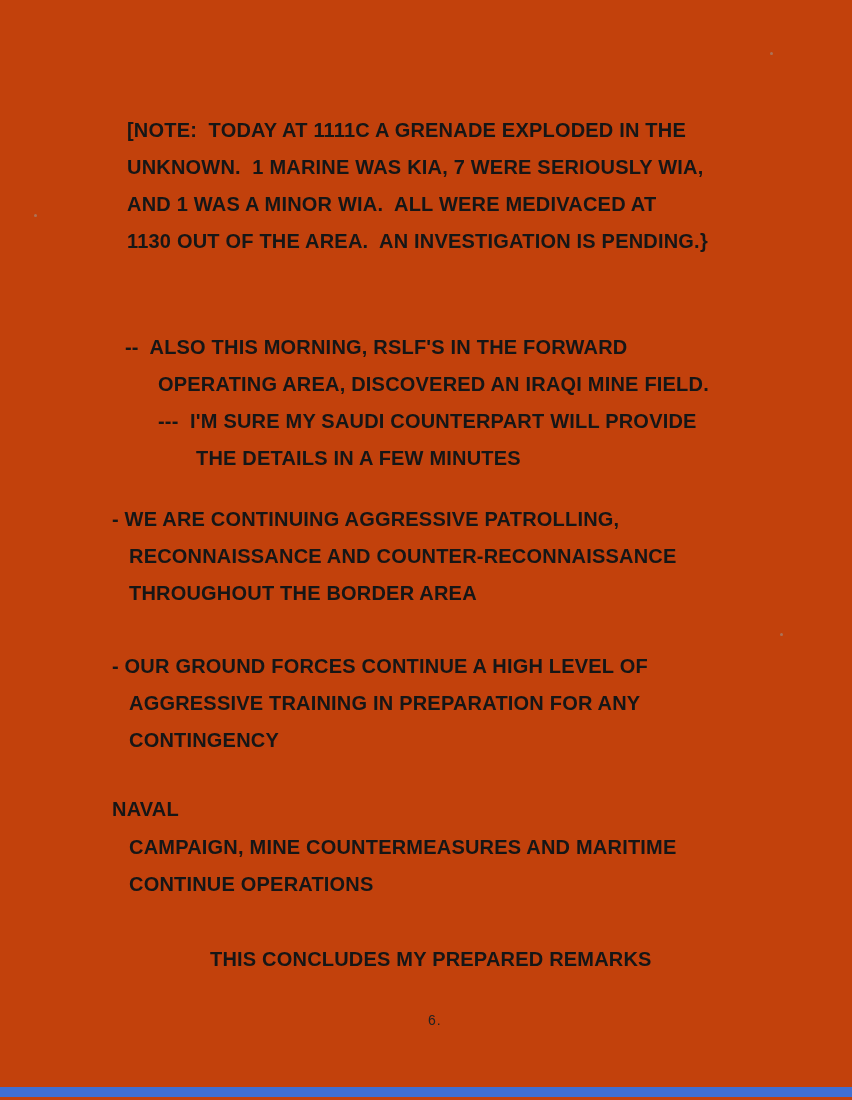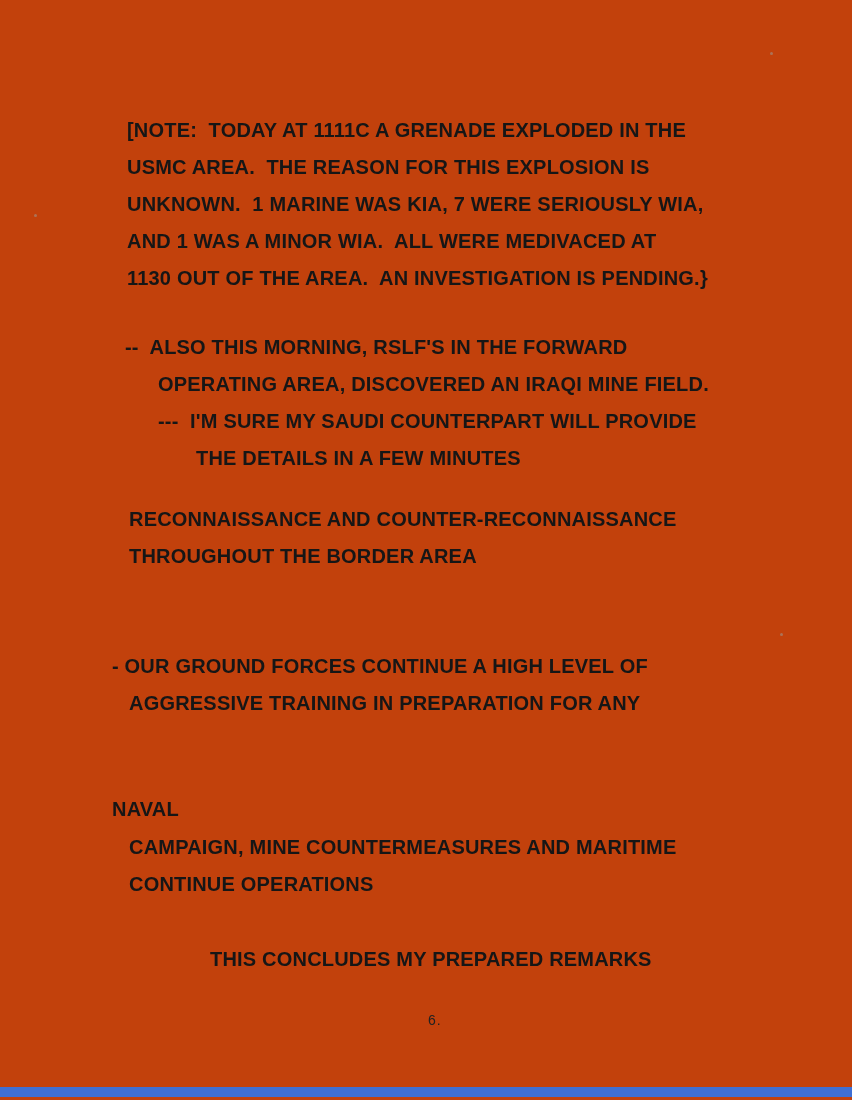--- a/index.html
+++ b/index.html
@@ -69,41 +69,42 @@
   .speck-2 { left: 34px;  top: 214px; width: 3px; height: 3px; }
   .speck-3 { left: 780px; top: 633px; width: 3px; height: 3px; }
 </style>
 </head>
 <body>
 
 <div class="doc" style="background-color: #c2410c;">
 
   <div class="block bold note-block">
     <div class="line">[NOTE:  TODAY AT 1111C A GRENADE EXPLODED IN THE</div>
-    <div class="line">USMC AREA.  THE REASON FOR THIS EXPLOSION IS</div>
     <div class="line">UNKNOWN.  1 MARINE WAS KIA, 7 WERE SERIOUSLY WIA,</div>
     <div class="line">AND 1 WAS A MINOR WIA.  ALL WERE MEDIVACED AT</div>
     <div class="line">1130 OUT OF THE AREA.  AN INVESTIGATION IS PENDING.}</div>
   </div>
 
   <div class="block reg also-block">
     <div class="line">--  ALSO THIS MORNING, RSLF'S IN THE FORWARD</div>
     <div class="line ind33">OPERATING AREA, DISCOVERED AN IRAQI MINE FIELD.</div>
     <div class="line ind33">---  I'M SURE MY SAUDI COUNTERPART WILL PROVIDE</div>
     <div class="line ind71">THE DETAILS IN A FEW MINUTES</div>
   </div>
 
   <div class="block bold patrol-block">
+    <div class="line">- WE ARE CONTINUING AGGRESSIVE PATROLLING,</div>
     <div class="line ind17">RECONNAISSANCE AND COUNTER-RECONNAISSANCE</div>
     <div class="line ind17">THROUGHOUT THE BORDER AREA</div>
   </div>
 
   <div class="block reg ground-block">
     <div class="line">- OUR GROUND FORCES CONTINUE A HIGH LEVEL OF</div>
     <div class="line ind17">AGGRESSIVE TRAINING IN PREPARATION FOR ANY</div>
+    <div class="line ind17">CONTINGENCY</div>
   </div>
 
   <div class="block bold naval-head-block">
     <div class="line">NAVAL</div>
   </div>
 
   <div class="block reg naval-body-block">
     <div class="line ind17">CAMPAIGN, MINE COUNTERMEASURES AND MARITIME</div>
     <div class="line ind17">CONTINUE OPERATIONS</div>
   </div>

